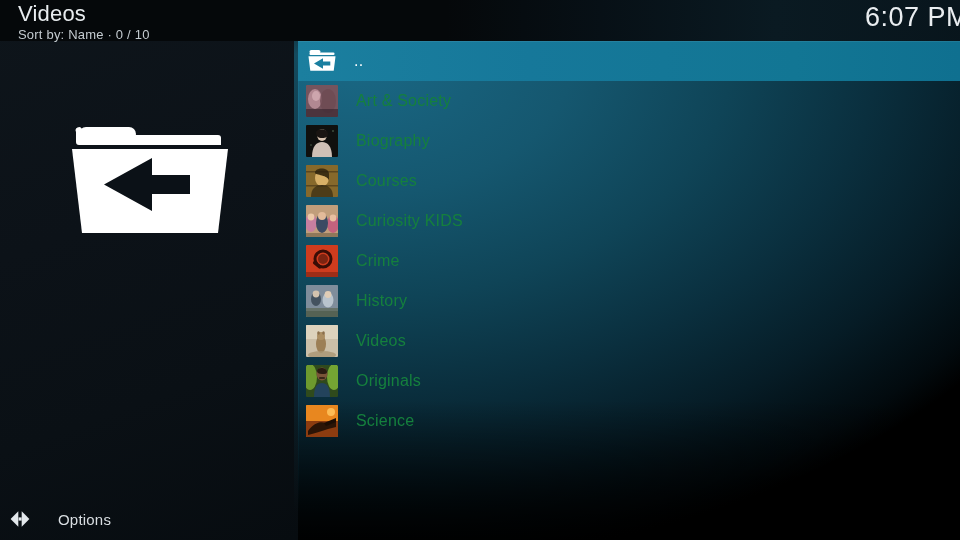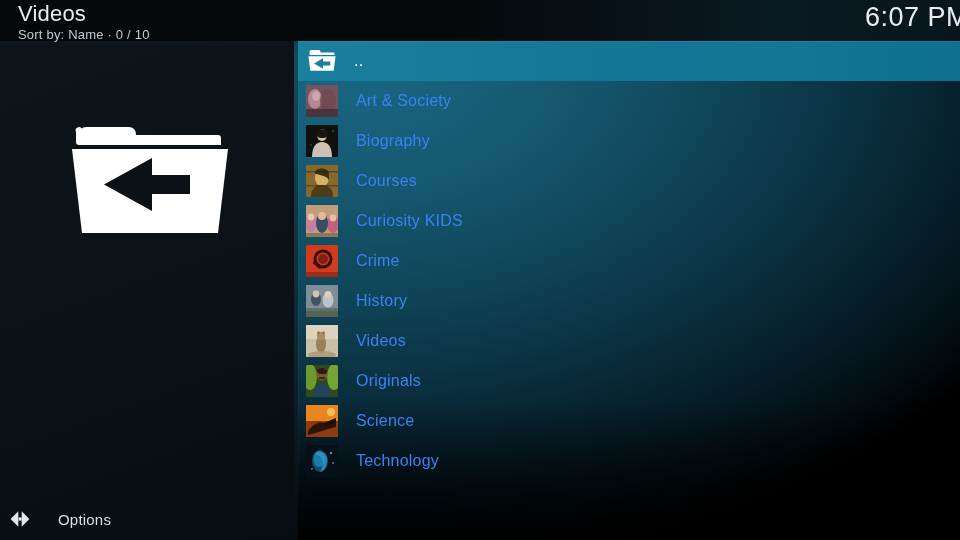--- a/index.html
+++ b/index.html
@@ -141,21 +141,21 @@
     border-radius: 1px;
     overflow: hidden;
     position: relative;
   }
   .row-icon {
     width: 30px; height: 26px;
     margin-left: 9px;
     flex: 0 0 auto;
   }
   .row-label {
-    color: #3b82f6;
+    color: #15803d;
     font-size: 16px;
     font-weight: 300;
     margin-left: 18px;
     letter-spacing: 0.2px;
     white-space: nowrap;
   }
   .row.selected .row-label {
     color: #ffffff;
     margin-left: 17px;
   }
@@ -344,29 +344,15 @@
           <rect width="32" height="16" fill="#e8871f"></rect>
           <rect y="16" width="32" height="16" fill="#8c3c10"></rect>
           <circle cx="25" cy="7" r="4" fill="#ffc45e" opacity="0.85"></circle>
           <path d="M2 26 C8 18 14 16 20 18 L30 14 L30 22 L22 24 C16 26 10 28 2 30 Z" fill="#2b1406"></path>
           <path d="M18 18 L30 13 L30 17 L20 21 Z" fill="#1c0d04"></path>
         </svg>
       </span>
       <span class="row-label">Science</span>
     </div>
 
-    <div class="row">
-      <span class="thumb">
-        <svg viewBox="0 0 32 32" width="32" height="32" xmlns="http://www.w3.org/2000/svg">
-          <rect width="32" height="32" fill="#071018"></rect>
-          <ellipse cx="14" cy="16" rx="8" ry="11" fill="#12496b"></ellipse>
-          <ellipse cx="13" cy="14" rx="5.5" ry="8" fill="#1f7ba8"></ellipse>
-          <path d="M9 9 C13 5 20 7 21 13 C22 19 19 26 14 27 C17 22 18 14 14 11 Z" fill="#2f9ccb" opacity="0.75"></path>
-          <circle cx="25" cy="8" r="1" fill="#4fc3e8"></circle>
-          <circle cx="27" cy="18" r="0.9" fill="#4fc3e8" opacity="0.8"></circle>
-          <circle cx="6" cy="24" r="0.9" fill="#4fc3e8" opacity="0.7"></circle>
-        </svg>
-      </span>
-      <span class="row-label">Technology</span>
-    </div>
 
   </div>
 </div>
 
 </body></html>

